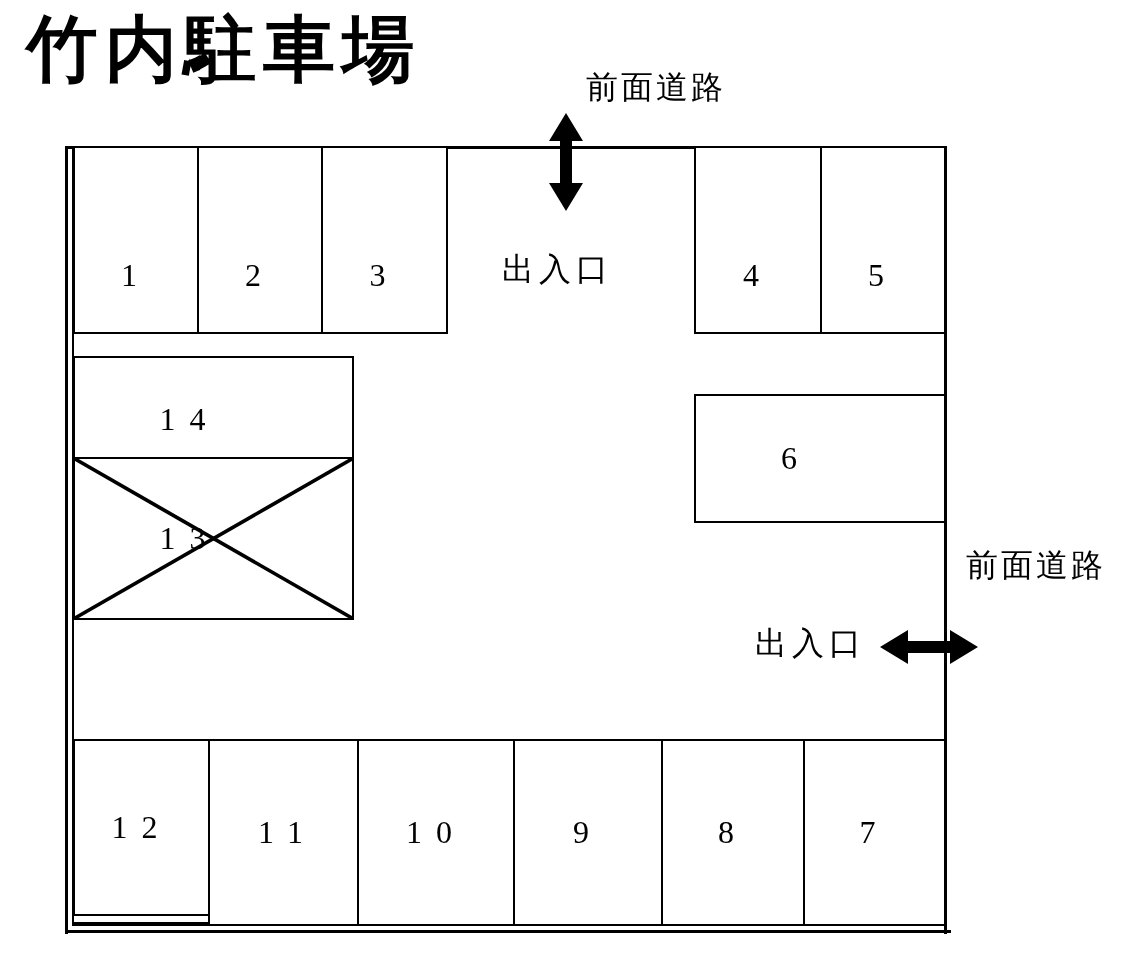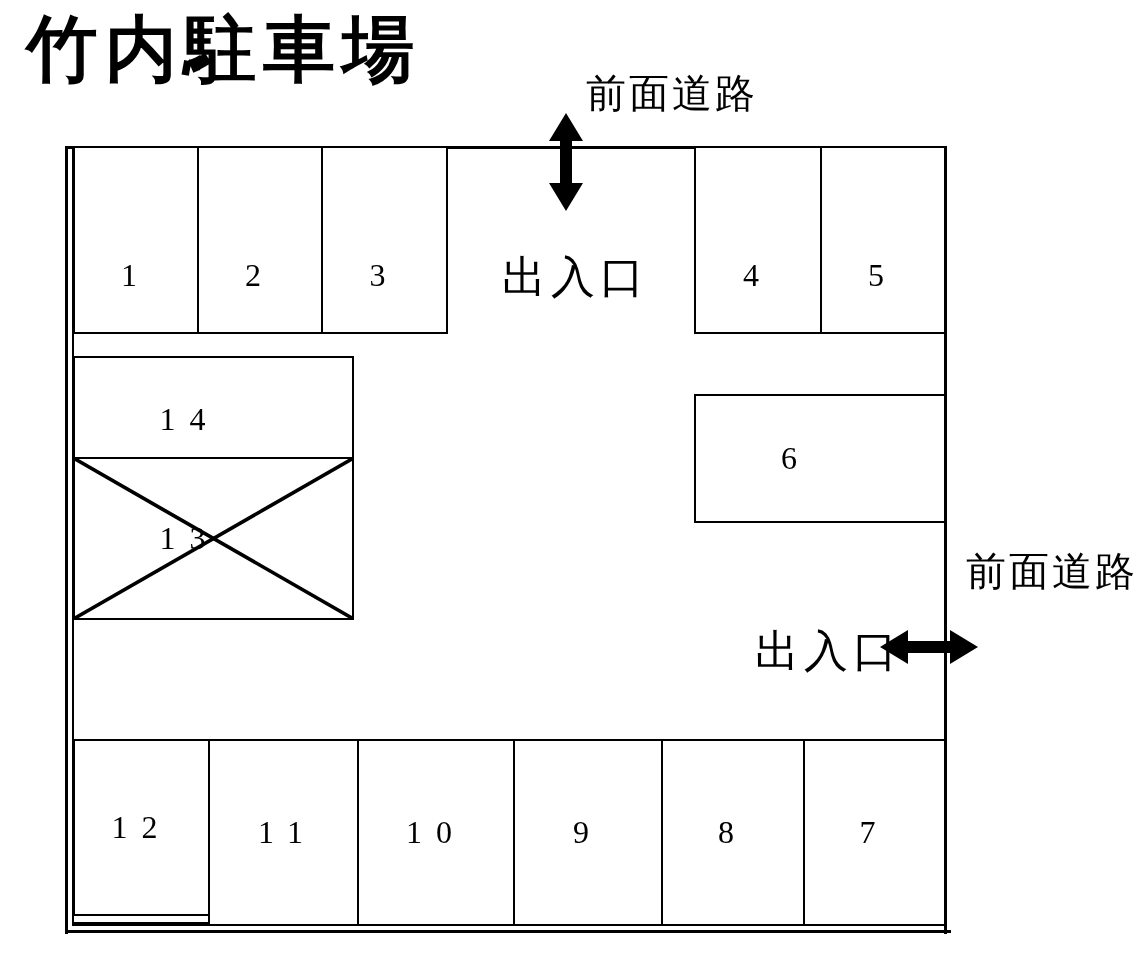--- a/index.html
+++ b/index.html
@@ -20,26 +20,26 @@
 
   .page-title {
     left: 26px;
     top: 2px;
     font-size: 72px;
     font-weight: bold;
     letter-spacing: 7px;
     white-space: nowrap;
   }
   .road-label {
-    font-size: 40px;
+    font-size: 32px;
     letter-spacing: 3px;
     white-space: nowrap;
   }
   .entrance-label {
-    font-size: 44px;
+    font-size: 32px;
     letter-spacing: 5px;
     white-space: nowrap;
     font-family: Liberation Serif, serif;
   }
 
   .line { background: #000000; }
 
   .space {
     box-sizing: border-box;
     border: 2px solid #000000;

